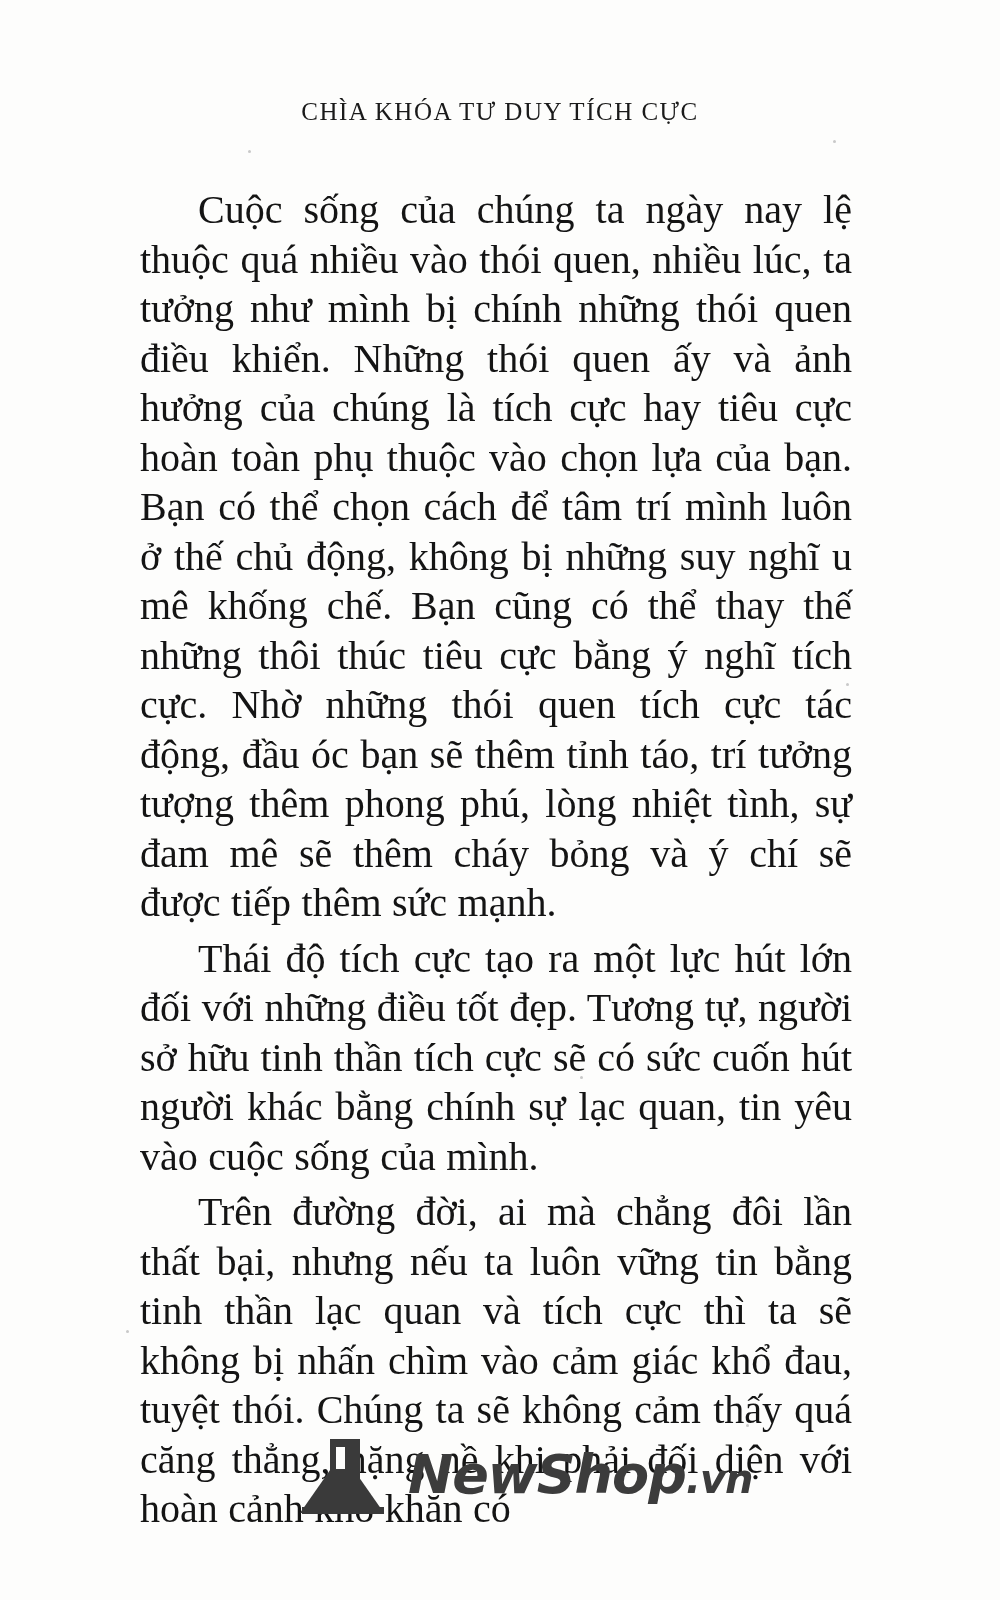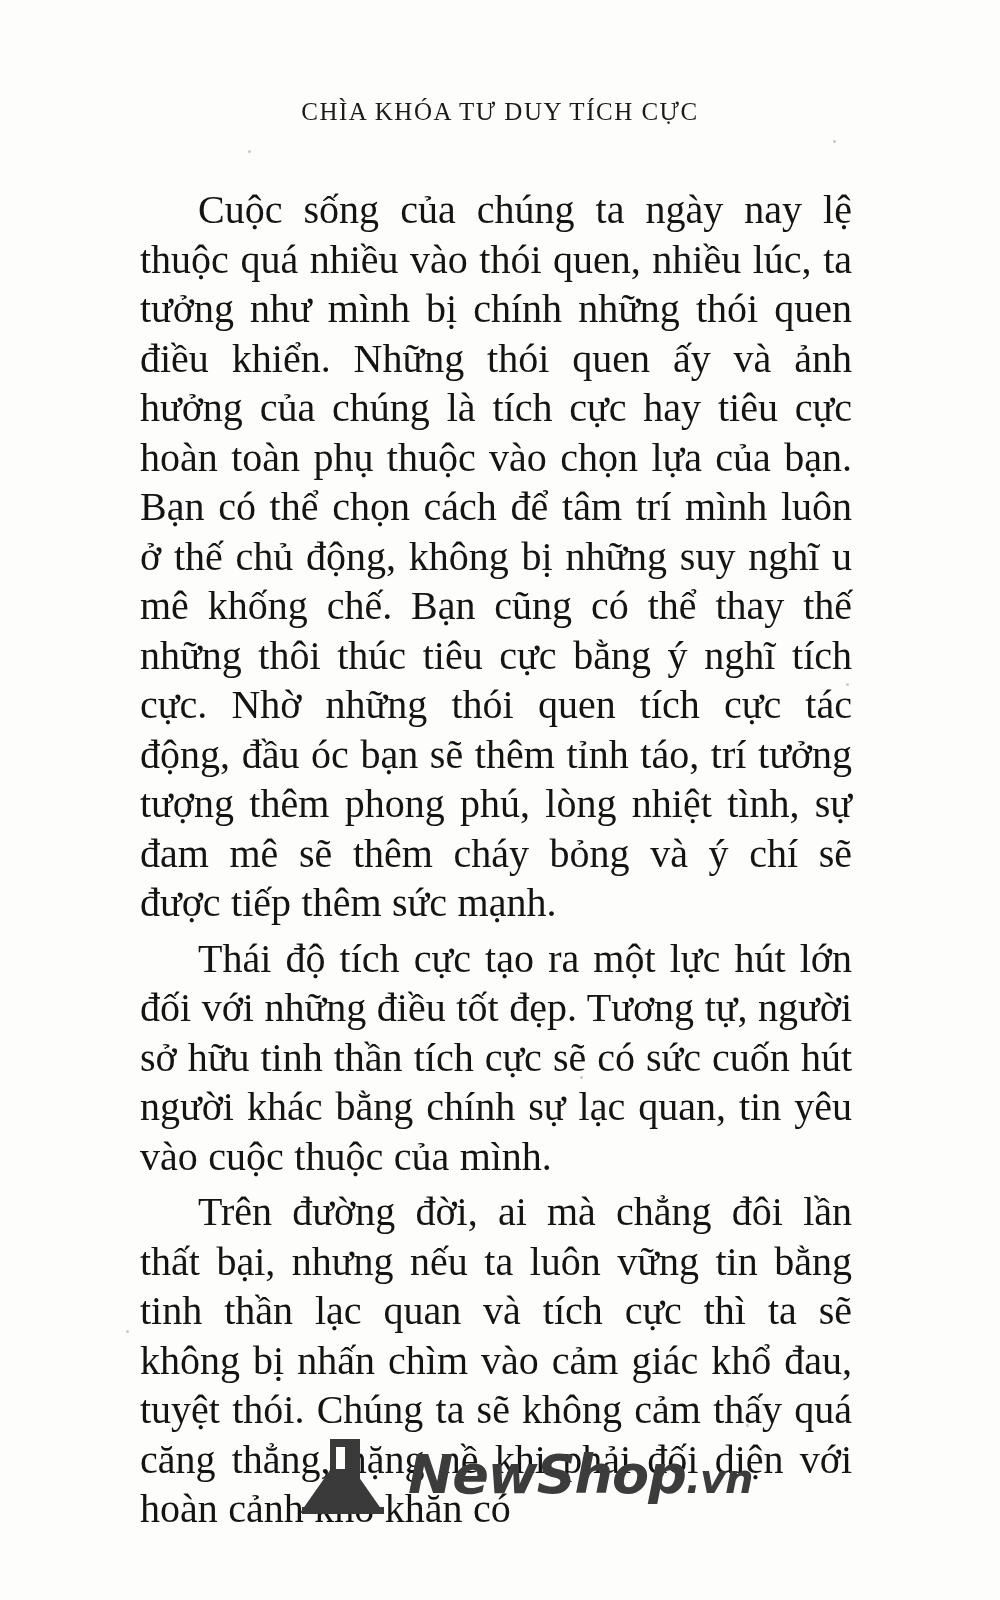--- a/index.html
+++ b/index.html
@@ -118,21 +118,21 @@
 </style>
 </head>
 <body>
 
 <div class="page">
 
   <div class="running-head">CHÌA KHÓA TƯ DUY TÍCH CỰC</div>
 
   <div class="body-text">
     <p class="para">Cuộc sống của chúng ta ngày nay lệ thuộc quá nhiều vào thói quen, nhiều lúc, ta tưởng như mình bị chính những thói quen điều khiển. Những thói quen ấy và ảnh hưởng của chúng là tích cực hay tiêu cực hoàn toàn phụ thuộc vào chọn lựa của bạn. Bạn có thể chọn cách để tâm trí mình luôn ở thế chủ động, không bị những suy nghĩ u mê khống chế. Bạn cũng có thể thay thế những thôi thúc tiêu cực bằng ý nghĩ tích cực. Nhờ những thói quen tích cực tác động, đầu óc bạn sẽ thêm tỉnh táo, trí tưởng tượng thêm phong phú, lòng nhiệt tình, sự đam mê sẽ thêm cháy bỏng và ý chí sẽ được tiếp thêm sức mạnh.</p>
-    <p class="para">Thái độ tích cực tạo ra một lực hút lớn đối với những điều tốt đẹp. Tương tự, người sở hữu tinh thần tích cực sẽ có sức cuốn hút người khác bằng chính sự lạc quan, tin yêu vào cuộc thuộc của mình.</p>
+    <p class="para">Thái độ tích cực tạo ra một lực hút lớn đối với những điều tốt đẹp. Tương tự, người sở hữu tinh thần tích cực sẽ có sức cuốn hút người khác bằng chính sự lạc quan, tin yêu vào cuộc sống của mình.</p>
     <p class="para">Trên đường đời, ai mà chẳng đôi lần thất bại, nhưng nếu ta luôn vững tin bằng tinh thần lạc quan và tích cực thì ta sẽ không bị nhấn chìm vào cảm giác khổ đau, tuyệt thói. Chúng ta sẽ không cảm thấy quá căng thẳng, nặng nề khi phải đối diện với hoàn cảnh khó khăn có</p>
   </div>
 
   <div class="watermark">
     <div class="wm-mark">
       <div class="tri"></div>
       <div class="box"></div>
       <div class="slit"></div>
       <div class="base"></div>
     </div>

